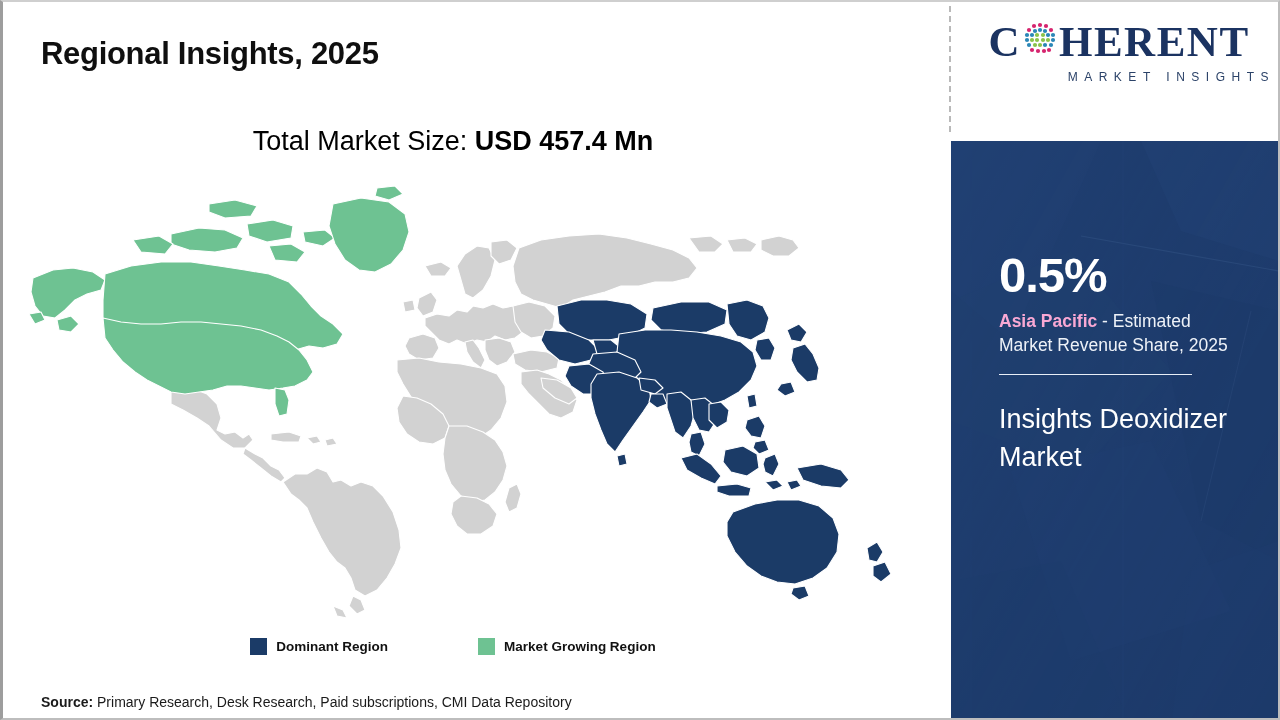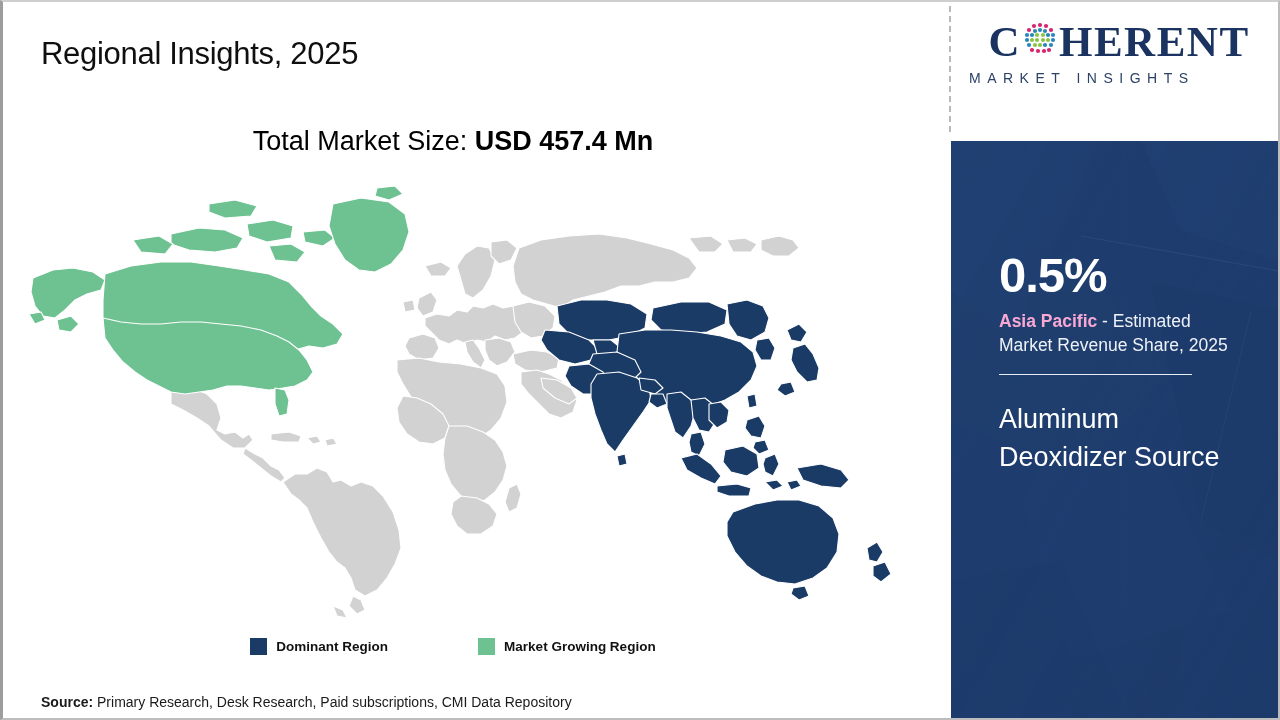--- a/index.html
+++ b/index.html
@@ -18,21 +18,21 @@
     border-bottom:2px solid #bdbdbd;
     background:#fff;
     overflow:hidden;
   }
 
   
   .left-pane{position:absolute;left:0;top:0;width:948px;height:716px;background:#fff;}
 
   .page-title{
     position:absolute;left:38px;top:34px;
-    font-size:31px;font-weight:normal;color:#0f0f0f;
+    font-size:31px;font-weight:bold;color:#0f0f0f;
     letter-spacing:-0.3px;
   }
 
   .market-size{
     position:absolute;left:0;top:124px;width:900px;
     text-align:center;font-size:27px;color:#000000;
     white-space:nowrap;
   }
   .market-size .label{font-weight:400;}
   .market-size .value{font-weight:bold;}
@@ -67,22 +67,22 @@
     position:absolute;left:960px;top:18px;width:312px;height:96px;
   }
   .logo-main{
     display:flex;align-items:center;justify-content:center;
     font-family:"Liberation Serif","DejaVu Serif",serif;
     font-size:43px;font-weight:bold;color:#1b3361;
     letter-spacing:1.5px;line-height:1;
   }
   .logo-globe{display:inline-block;margin:0 1px;vertical-align:middle;}
   .logo-sub{
-    margin-top:7px;text-align:left;
-    font-size:14px;letter-spacing:6.5px;color:#2b4268;
+    margin-top:7px;text-align:right;
+    font-size:12px;letter-spacing:6.5px;color:#2b4268;
     font-family:"Liberation Sans","DejaVu Sans",sans-serif;
     padding-left:6px;
   }
 
   .rail{
     position:absolute;left:948px;top:139px;width:328px;height:586px;
     background:#1e3c6d;overflow:hidden;
   }
   .rail-tex{position:absolute;inset:0;opacity:.55;}
   .rail-inner{position:absolute;left:48px;top:110px;width:240px;}
@@ -347,17 +347,17 @@
       <path d="M20 0 L20 586" stroke="#2a4d84" stroke-width="1" fill="none" opacity=".22"></path>
       <path d="M300 170 L250 380" stroke="#4a6d9e" stroke-width="1" fill="none" opacity=".28"></path>
     </svg>
 
     <div class="rail-inner">
       <div class="rail-pct">0.5%</div>
       <div class="rail-desc">
         <b>Asia Pacific</b><span> - Estimated Market Revenue Share, 2025</span>
       </div>
       <div class="rail-rule"></div>
-      <div class="rail-market">Aluminum Deoxidizer Source</div>
+      <div class="rail-market">Insights Deoxidizer Market</div>
     </div>
   </div>
 
 </div>
 
 </body></html>

